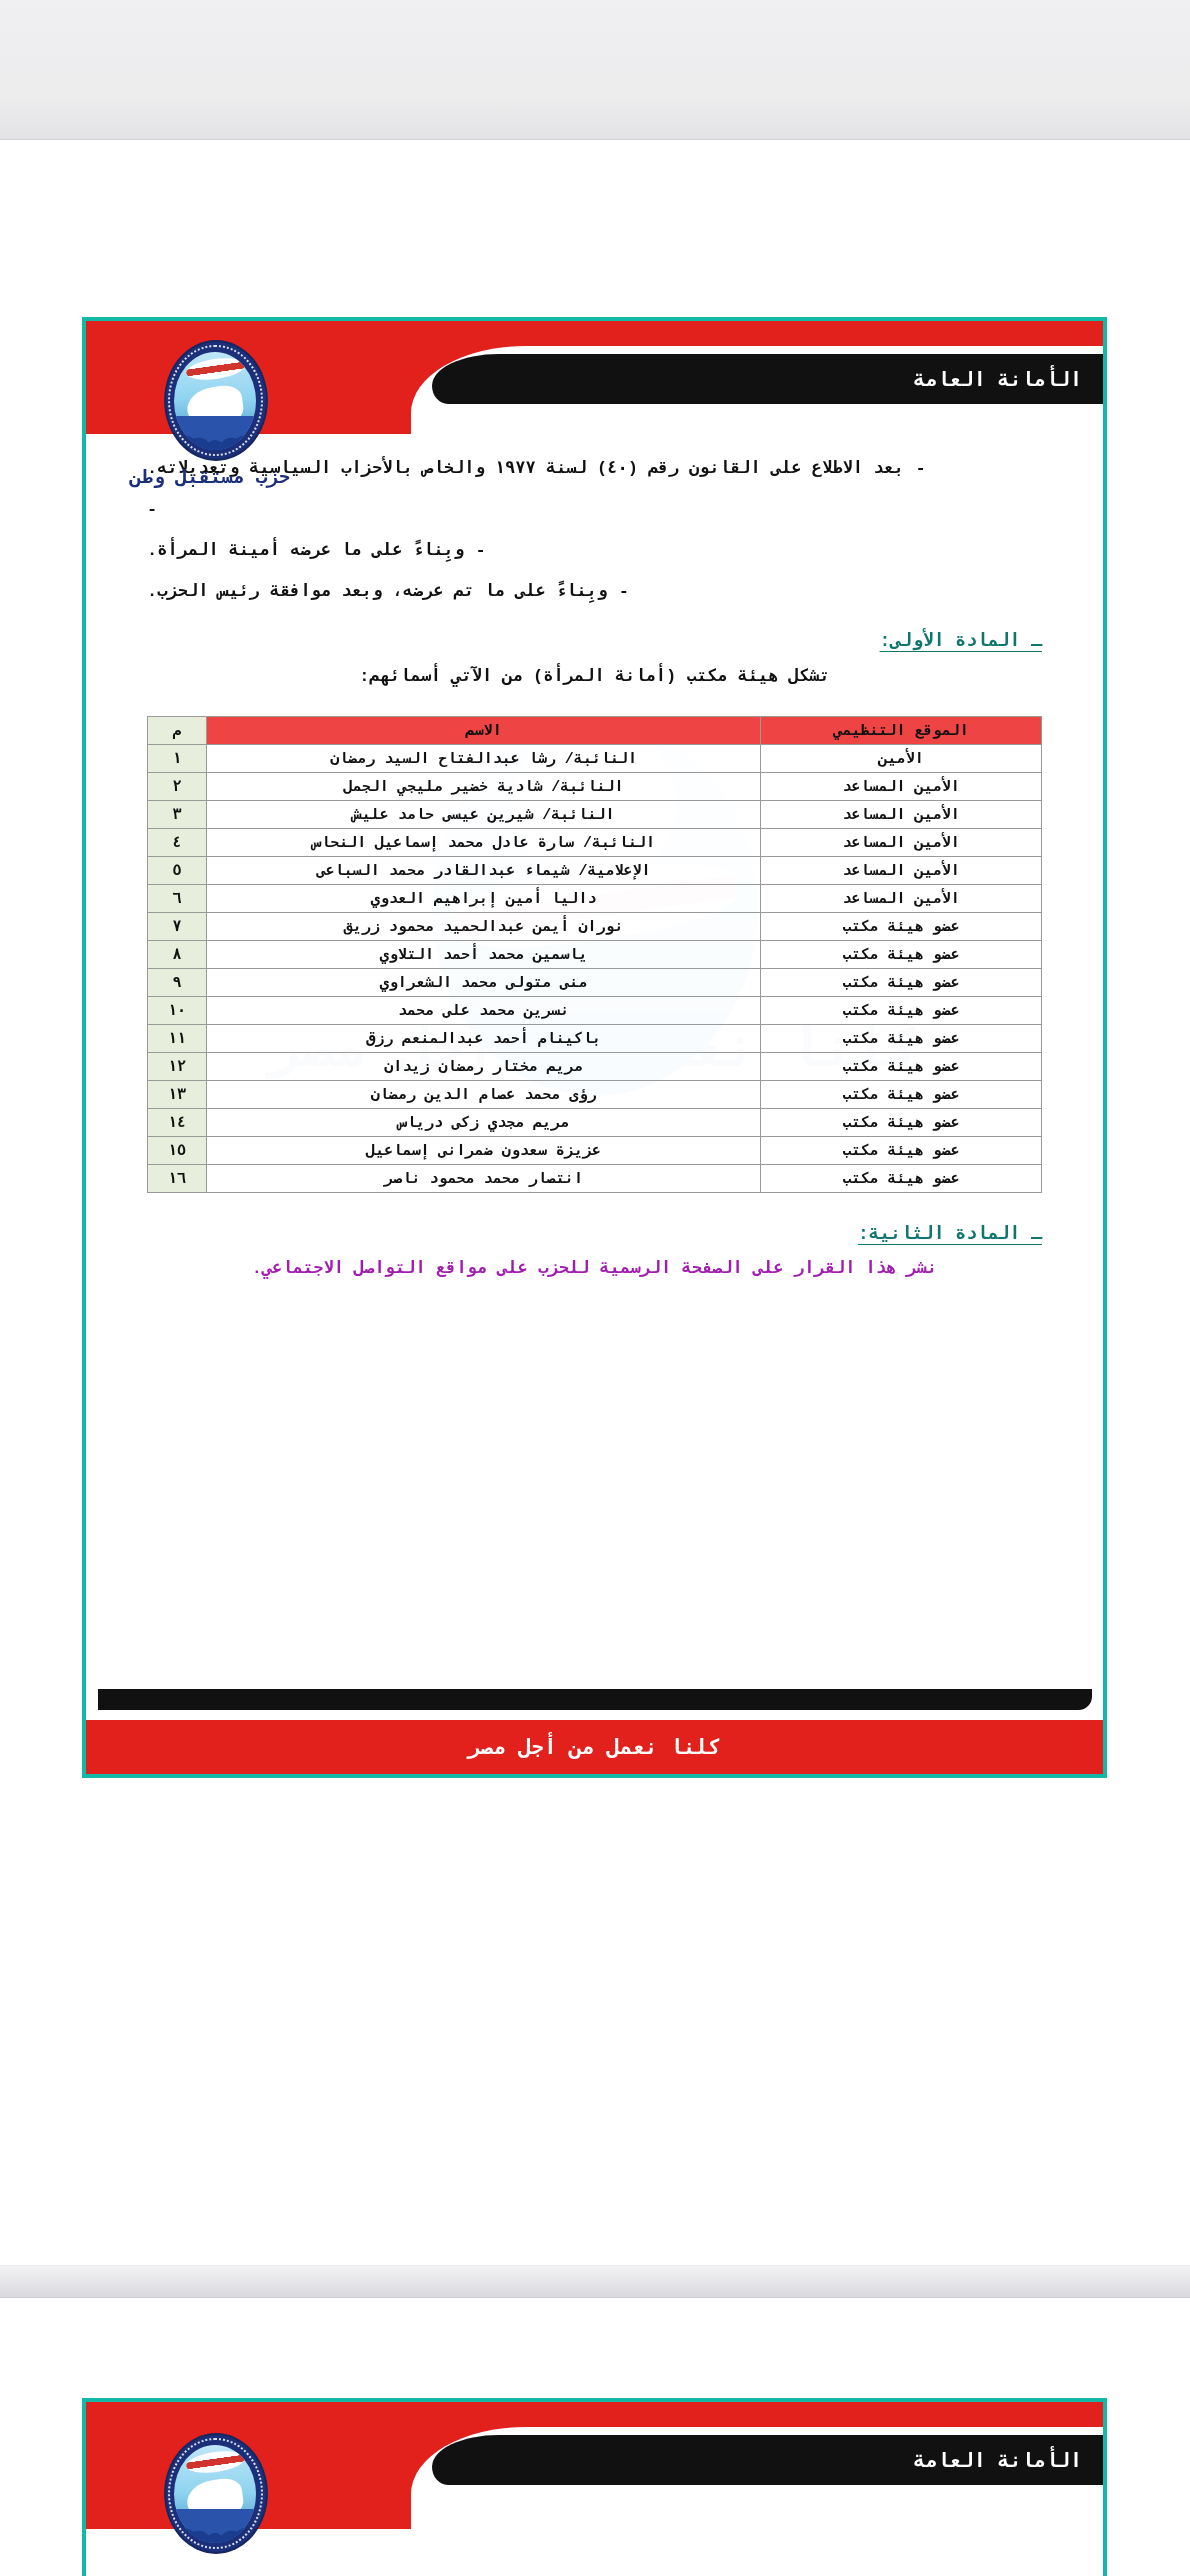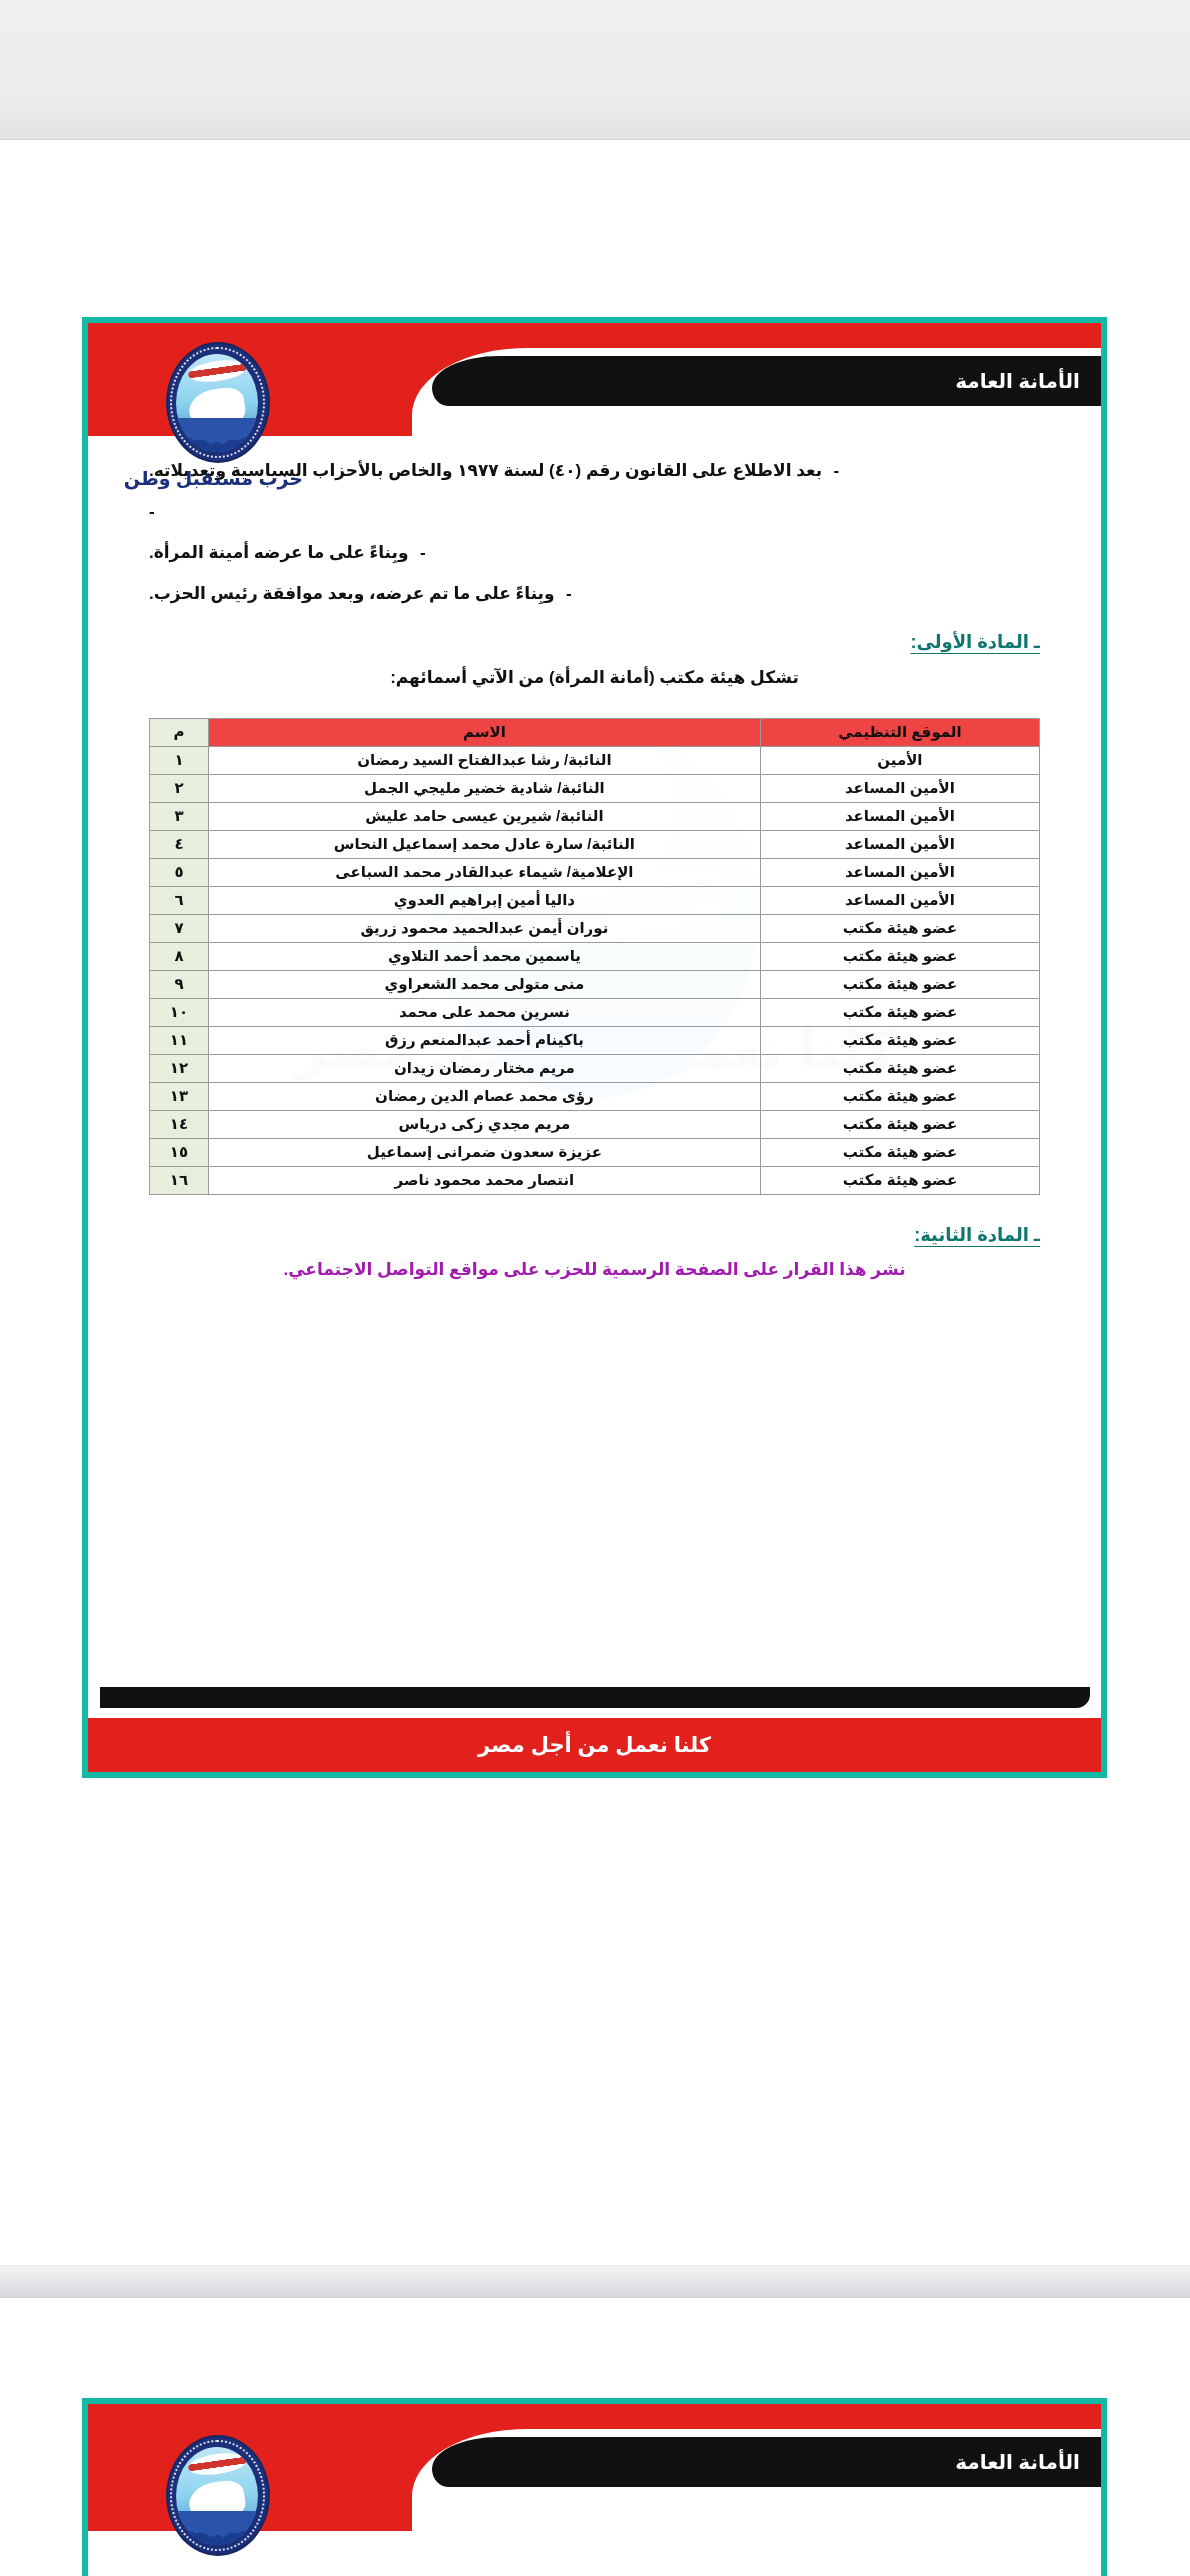--- a/index.html
+++ b/index.html
@@ -36,22 +36,23 @@
     height: 33px;
     background: linear-gradient(180deg, #f2f2f4 0%, #e6e6ea 55%, #d8d8dd 100%);
     border-top: 1px solid #e8e8ec;
     border-bottom: 1px solid #cfcfd4;
   }
 
   
   .doc {
     position: absolute;
     background: #ffffff;
-    border: 6px solid #14b8a6;
+    border: 4px solid #14b8a6;
     overflow: hidden;
+    font-family: Liberation Mono, monospace;
   }
   .doc-main { left: 82px; top: 317px; width: 1025px; height: 1461px; }
   .doc-next { left: 82px; top: 2398px; width: 1025px; height: 178px; border-bottom: none; }
 
   
   .letterhead {
     position: relative;
     width: 100%;
     height: 113px;
     background: #e2201c;

